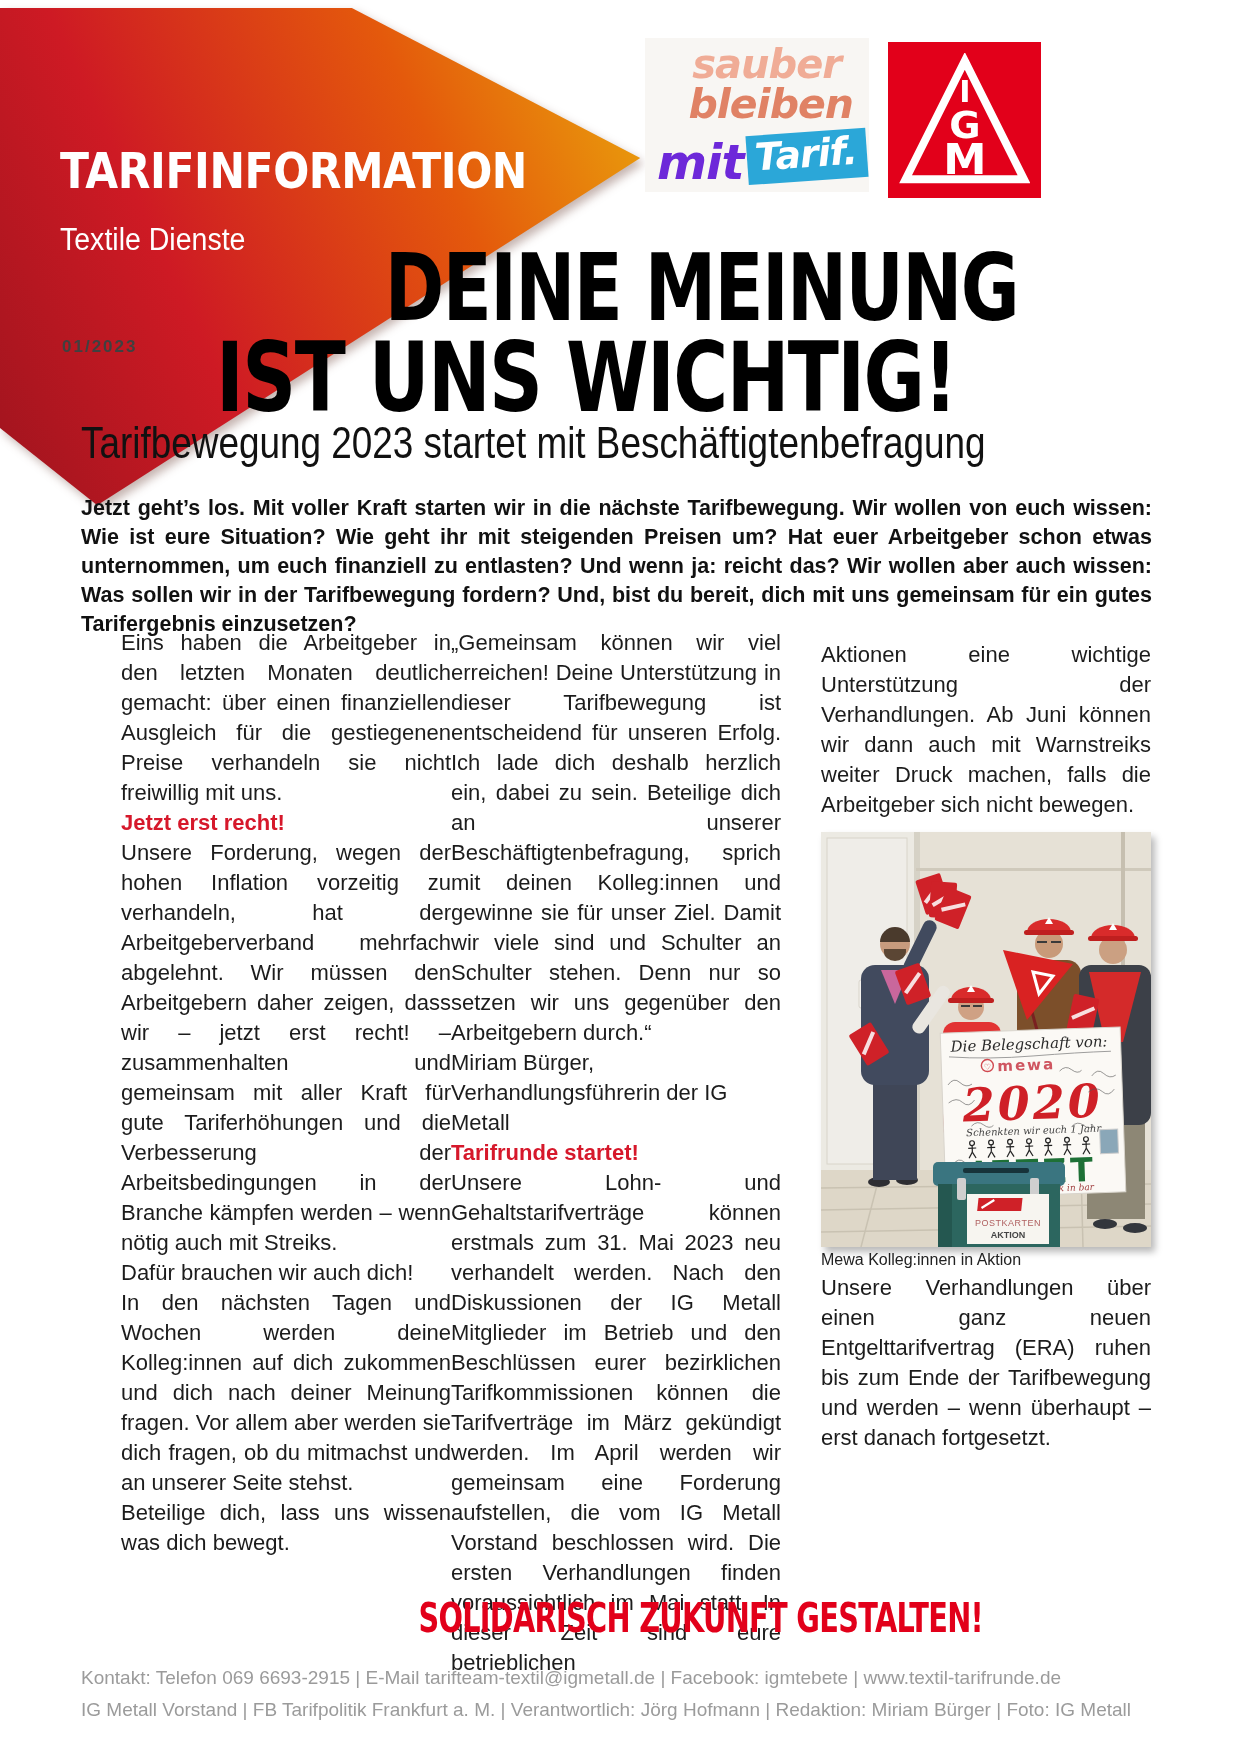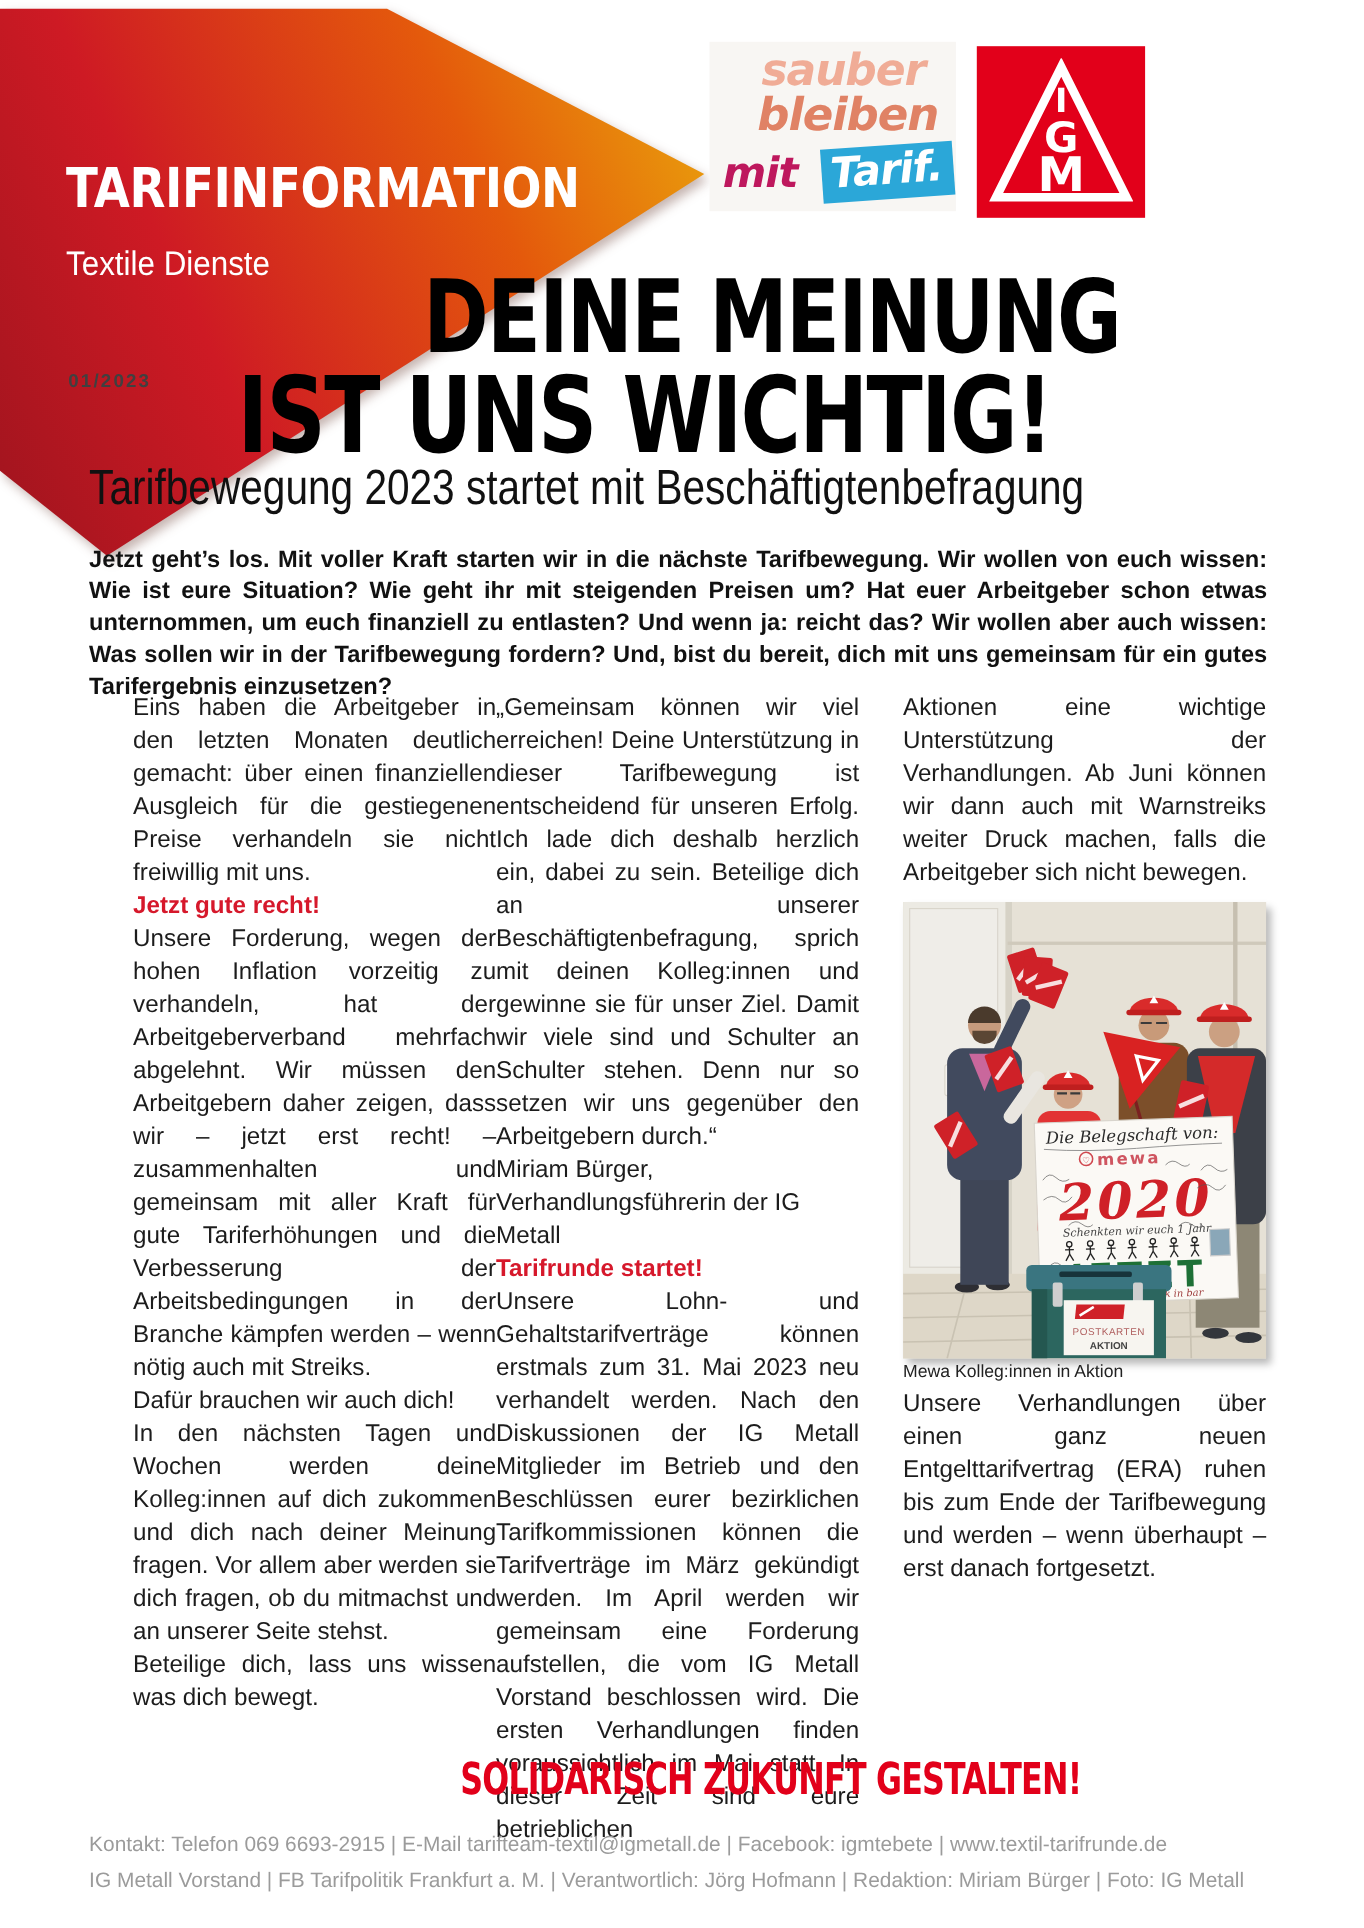--- a/index.html
+++ b/index.html
@@ -19,41 +19,41 @@
   .mast-sub{position:absolute;left:60px;top:224px;font-size:31px;font-weight:400;color:#fff;
     line-height:1;white-space:nowrap;transform:scaleX(.92);transform-origin:left top;}
   .mast-issue{position:absolute;left:62px;top:338px;font-size:17px;font-weight:bold;color:#404040;
     letter-spacing:2px;line-height:1;}
   
   .sauber-logo{position:absolute;left:645px;top:38px;width:224px;height:154px;background:#f8f6f3;}
   .sauber-logo span{position:absolute;font-weight:bold;font-style:italic;line-height:1;
     letter-spacing:-1px;white-space:nowrap;font-family:"DejaVu Sans",sans-serif;}
   .sb-sauber{right:28px;top:6px;font-size:40px;color:#f0ac96;}
   .sb-bleiben{right:16px;top:46px;font-size:41px;color:#e08265;}
-  .sb-mit{left:12px;top:100px;font-size:38px;color:#be185d;}
+  .sb-mit{left:12px;top:100px;font-size:48px;color:#6d28d9;}
   .sb-tarif{right:2px;top:94px;font-size:38px;color:#fff;background:#2ba7d8;
     padding:3px 10px 8px 8px;transform:rotate(-4deg);}
   
   .igm-logo{position:absolute;left:888px;top:42px;width:153px;height:156px;background:#e2001a;
     display:flex;align-items:center;justify-content:center;}
   .igm-logo svg{width:86%;height:86%;}
   
   .hl{position:absolute;font-family:"DejaVu Sans",sans-serif;font-weight:bold;color:#000;
     line-height:1;white-space:nowrap;letter-spacing:-2px;}
   .hl1{right:222px;top:243px;font-size:92px;transform:scaleX(.78);transform-origin:right top;}
   .hl2{left:216px;top:330px;font-size:96px;transform:scaleX(.78);transform-origin:left top;}
   .subhead{position:absolute;left:81px;top:420px;font-size:45px;font-weight:400;color:#111;
     line-height:1;white-space:nowrap;transform:scaleX(.82);transform-origin:left top;}
   
   .intro{position:absolute;left:81px;top:494px;width:1071px;font-size:21.5px;line-height:29px;
     font-weight:bold;text-align:justify;color:#111;}
   
   .col{position:absolute;top:628px;width:330px;font-size:22px;line-height:30px;
     text-align:justify;color:#1c1c1c;hyphens:auto;}
-  .col-1{left:81px;margin-left:40px;} .col-2{left:451px;} .col-3{left:821px;}
+  .col-1{left:81px;margin-left:40px;} .col-2{left:451px;} .col-3{left:821px;margin-top:12px;}
   .col p{margin:0;}
   .redhead{color:#d6182b;font-weight:bold;margin-top:27px;}
   .plainhead{margin-top:22px;}
   .attrib{text-align:left;}
   
   .photo-frame{margin-top:12px;width:330px;height:415px;box-shadow:4px 5px 7px rgba(0,0,0,.28);
     background:#e6e1d6;}
   .photo-caption{margin-top:14px;font-size:16px;line-height:26px;text-align:left;color:#222;}
   
   .slogan{position:absolute;left:340px;top:1598px;width:560px;text-align:center;font-size:40px;
@@ -91,21 +91,21 @@
   </div>
 
   <div class="hl hl1">DEINE MEINUNG</div>
   <div class="hl hl2">IST UNS WICHTIG!</div>
   <div class="subhead">Tarifbewegung 2023 startet mit Beschäftigtenbefragung</div>
 
   <div class="intro">Jetzt geht’s los. Mit voller Kraft starten wir in die nächste Tarifbewegung. Wir wollen von euch wissen: Wie ist eure Situation? Wie geht ihr mit steigenden Preisen um? Hat euer Arbeitgeber schon etwas unternommen, um euch finanziell zu entlasten? Und wenn ja: reicht das? Wir wollen aber auch wissen: Was sollen wir in der Tarifbewegung fordern? Und, bist du bereit, dich mit uns gemeinsam für ein gutes Tarifergebnis einzusetzen?</div>
 
   <div class="col col-1">
     <p>Eins haben die Arbeitgeber in den letzten Monaten deutlich gemacht: über einen finanziellen Ausgleich für die gestiegenen Preise verhandeln sie nicht freiwillig mit uns.</p>
-    <p class="redhead">Jetzt gute recht!</p>
+    <p class="redhead">Jetzt erst recht!</p>
     <p>Unsere Forderung, wegen der hohen Inflation vorzeitig zu verhandeln, hat der Arbeitgeberverband mehrfach abgelehnt. Wir müssen den Arbeitgebern daher zeigen, dass wir – jetzt erst recht! – zusammenhalten und gemeinsam mit aller Kraft für gute Tariferhöhungen und die Verbesserung der Arbeitsbedingungen in der Branche kämpfen werden – wenn nötig auch mit Streiks.</p>
     <p>Dafür brauchen wir auch dich!</p>
     <p>In den nächsten Tagen und Wochen werden deine Kolleg:innen auf dich zukommen und dich nach deiner Meinung fragen. Vor allem aber werden sie dich fragen, ob du mitmachst und an unserer Seite stehst.</p>
     <p>Beteilige dich, lass uns wissen was dich bewegt.</p>
   </div>
 
   <div class="col col-2">
     <p>„Gemeinsam können wir viel erreichen! Deine Unterstützung in dieser Tarifbewegung ist entscheidend für unseren Erfolg. Ich lade dich deshalb herzlich ein, dabei zu sein. Beteilige dich an unserer Beschäftigtenbefragung, sprich mit deinen Kolleg:innen und gewinne sie für unser Ziel. Damit wir viele sind und Schulter an Schulter stehen. Denn nur so setzen wir uns gegenüber den Arbeitgebern durch.“</p>
     <p class="attrib">Miriam Bürger,</p>
     <p class="attrib">Verhandlungsführerin der IG Metall</p>

